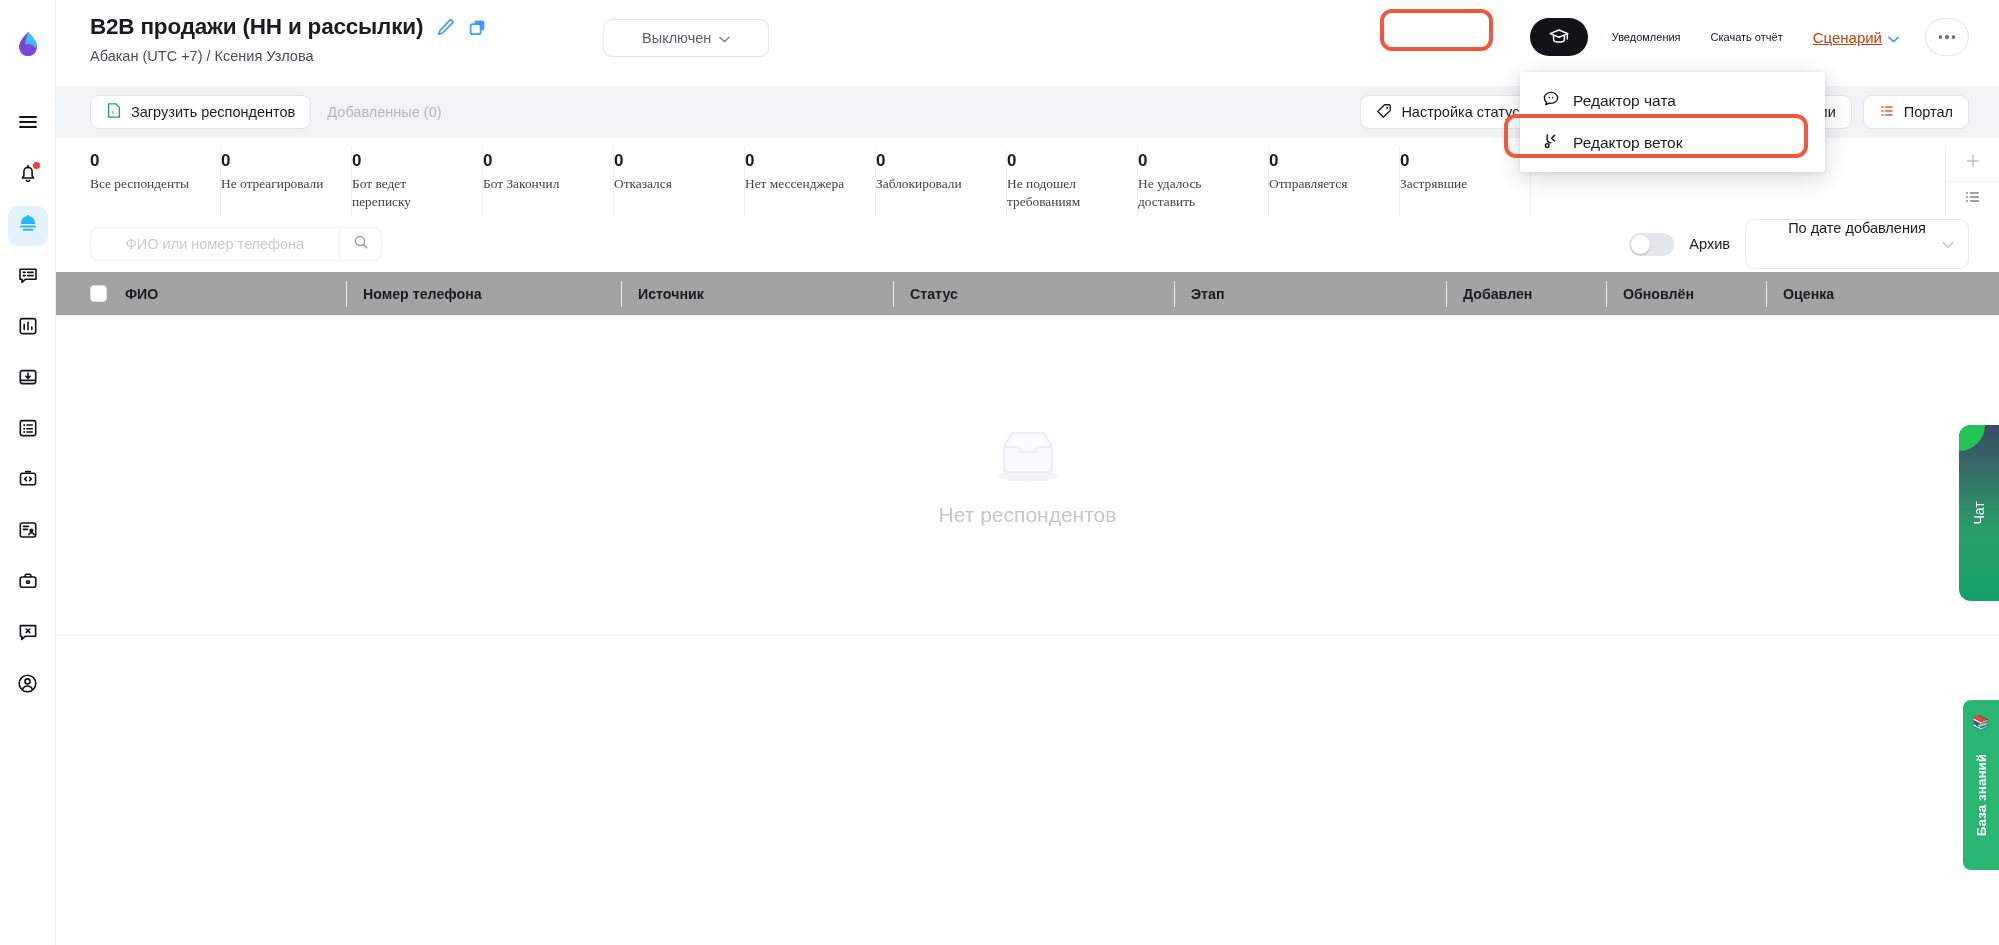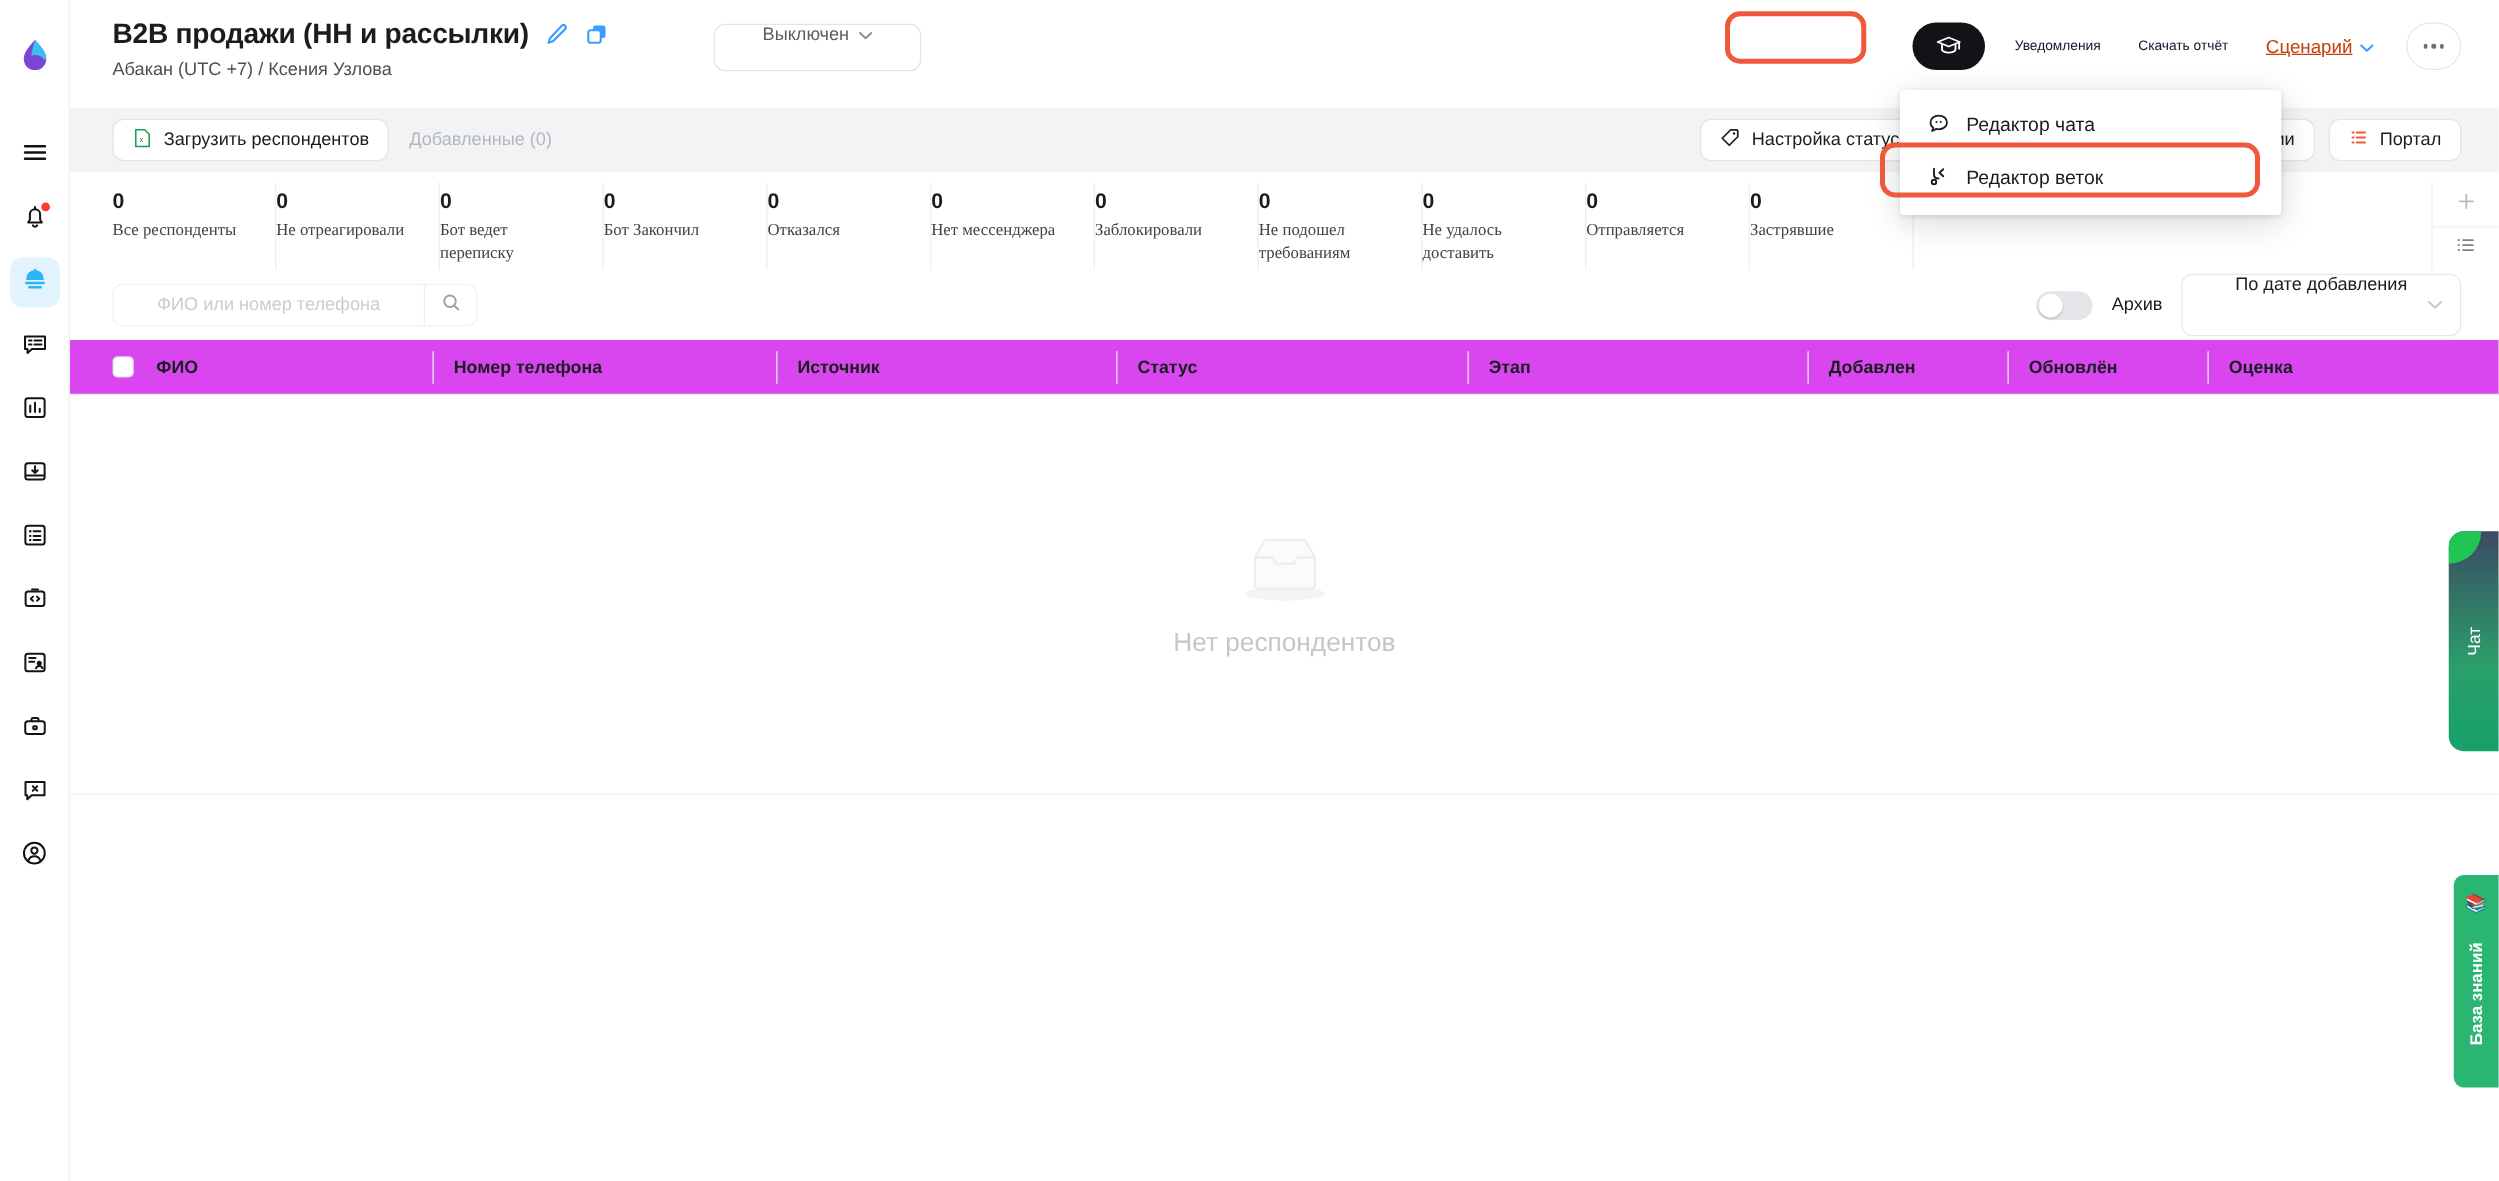--- a/index.html
+++ b/index.html
@@ -38,36 +38,36 @@
     width: 1943px; height: 945px;
     background: #ffffff;
   }
 
   
   .header {
     position: relative;
     height: 86px;
     padding: 14px 30px 0 34px;
     background: #ffffff;
-    display: flex; align-items: flex-start;
+    display: flex; align-items: flex-start; gap: 32px;
   }
   .title-block { min-width: 0; }
   .title-row { display: flex; align-items: center; gap: 13px; }
   .page-title {
     font-size: 22.5px; font-weight: bold; color: #1a1d1f; letter-spacing: -0.2px;
     white-space: nowrap;
   }
   .icon-btn-plain { display: inline-flex; cursor: pointer; }
   .subtitle { margin-top: 8px; font-size: 14.5px; color: #4b4f55; }
 
   .status-select {
     margin-left: 84px; margin-top: 5px;
     width: 166px; height: 38px;
     border: 1px solid #e3e5e8; border-radius: 9px;
-    background: #fff; display: flex; align-items: flex-start; justify-content: center;
+    background: #fff; display: flex; align-items: center; justify-content: center;
     gap: 8px; font-size: 14.5px; color: #5b6068; cursor: pointer;
   }
 
   .header-right {
     margin-left: auto; margin-top: 4px;
     display: flex; align-items: center; gap: 0;
   }
   .grad-badge {
     width: 58px; height: 38px; border-radius: 19px; background: #111316;
     display: flex; align-items: center; justify-content: center; cursor: pointer;
@@ -179,21 +179,21 @@
   .sort-select {
     width: 224px; height: 50px; border: 1px solid #e7e9ec; border-radius: 9px;
     background: #fff; display: flex; align-items: center; padding: 0 14px;
     font-size: 14.5px; color: #1a1d1f; cursor: pointer; flex-direction: column;
   }
   .sort-select .chev { margin-left: auto; color: #c3c7cc; }
 
   
   .table-head {
     height: 44px; display: flex; align-items: center;
-    padding: 0 30px 0 34px; background: #d946ef;
+    padding: 0 30px 0 34px; background: #a3a3a3;
     border-bottom: 1px solid #eceef1;
   }
   .th {
     font-size: 14.2px; font-weight: bold; color: #1a1d1f;
     display: flex; align-items: center; height: 26px;
     border-left: 1px solid #eceef1; padding-left: 16px;
   }
   .th.first { border-left: 0; padding-left: 0; gap: 18px; }
   .chk {
     width: 17px; height: 17px; border: 1px solid #dfe2e6; border-radius: 4px;

